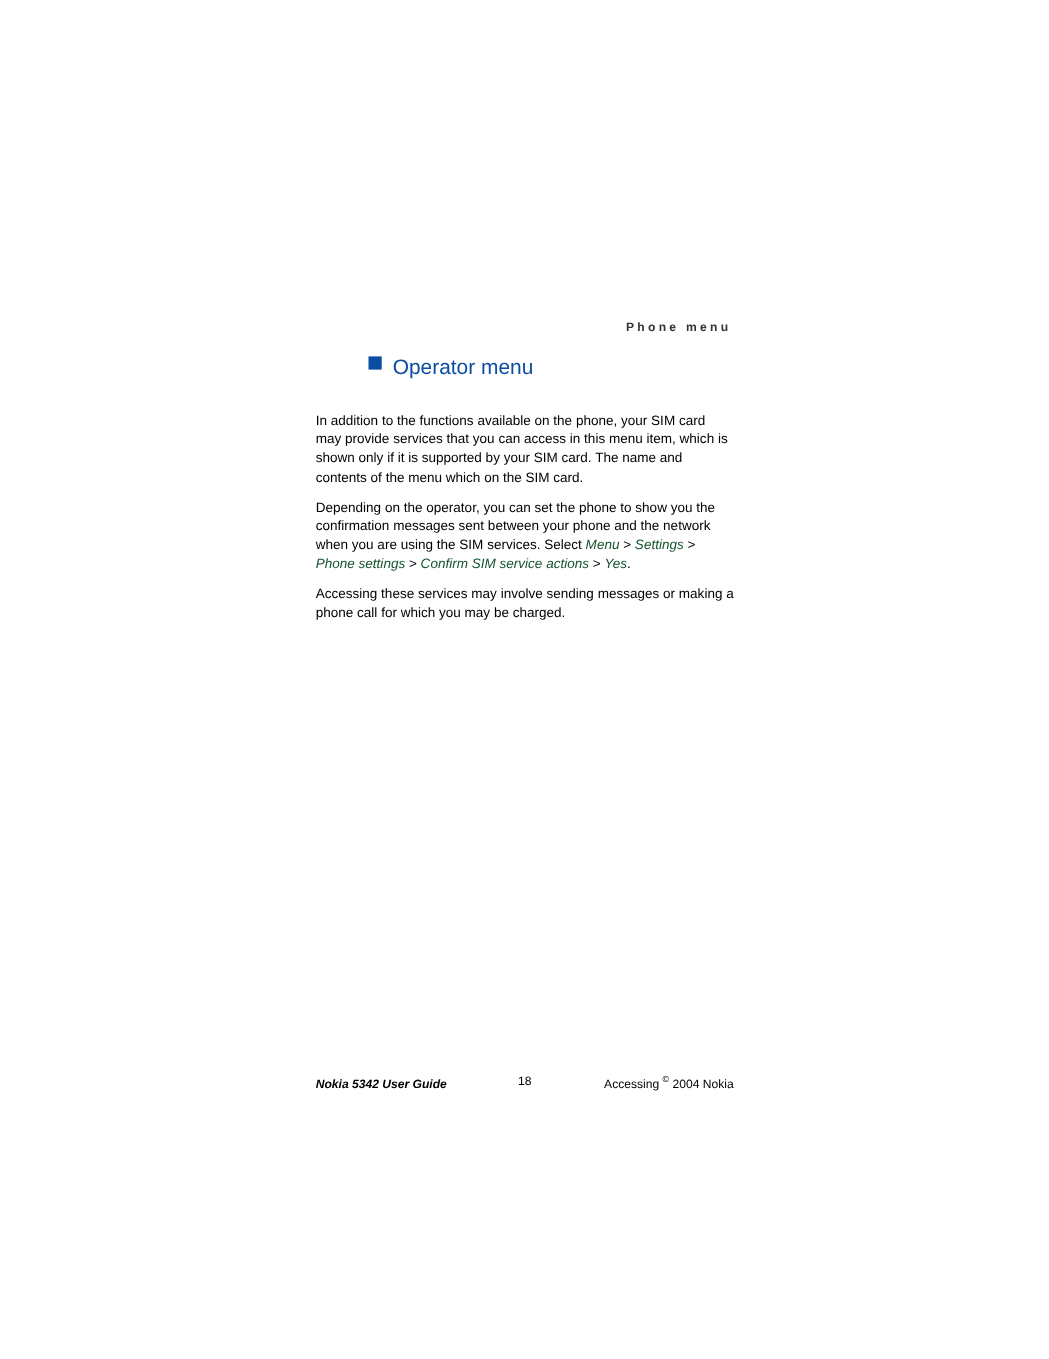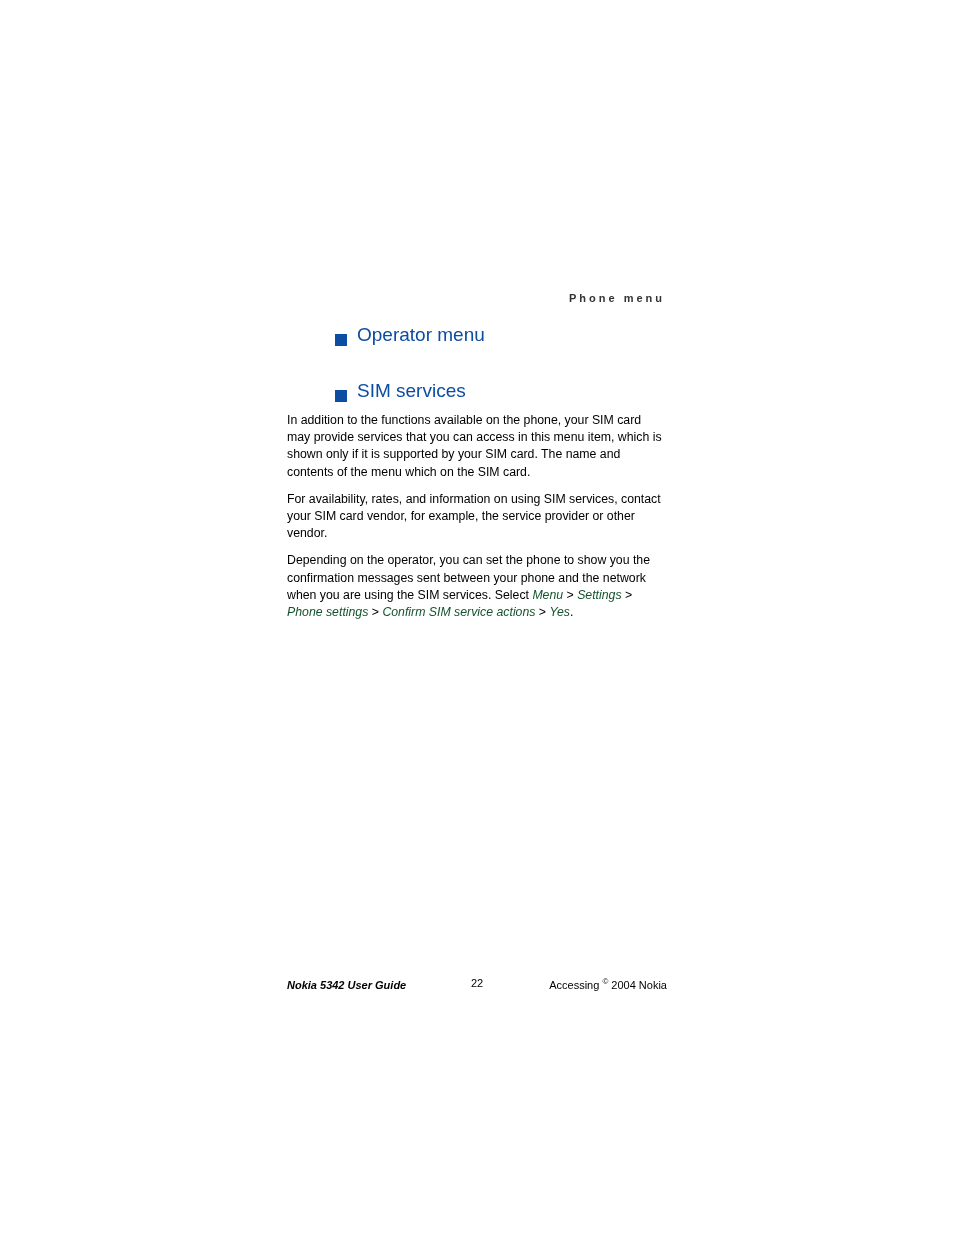--- a/index.html
+++ b/index.html
@@ -24,21 +24,21 @@
       text-align: right;
       font-size: 11px;
       font-weight: bold;
       letter-spacing: 3px;
       color: #333;
       margin-bottom: 20px;
       padding-right: 2px;
     }
     .section-heading {
       display: flex;
-      align-items: flex-end;
+      align-items: flex-start;
       margin-bottom: 10px;
       margin-top: 6px;
       padding-left: 48px;
     }
     .bullet-square {
       width: 12px;
       height: 12px;
       background: #0b4da2;
       margin-right: 10px;
       flex-shrink: 0;
@@ -96,30 +96,26 @@
 <div class="page-content">
   <div class="header-label">Phone menu</div>
 
   <div class="section-heading">
     <div class="bullet-square"></div>
     <div class="heading-text">Operator menu</div>
   </div>
 
   <div class="section-spacer"></div>
 
-  <div class="section-heading">
-    <div class="bullet-square"></div>
-    <div class="heading-text">SIM services</div>
-  </div>
   <p class="body-para">In addition to the functions available on the phone, your SIM card may provide services that you can access in this menu item, which is shown only if it is supported by your SIM card. The name and contents of the menu which on the SIM card.</p>
-  <p class="body-para">For availability, rates, and information on using SIM services, contact your SIM card vendor, for example, the service provider or other vendor.</p>
   <p class="body-para">
     <span>Depending on the operator, you can set the phone to show you the confirmation messages sent between your phone and the network when you are using the SIM services. Select </span><span class="menu-link">Menu</span><span> &gt; </span><span class="menu-link">Settings</span><span> &gt; </span><span class="menu-link">Phone settings</span><span> &gt; </span><span class="menu-link">Confirm SIM service actions</span><span> &gt; </span><span class="menu-link">Yes</span><span>.</span>
   </p>
+  <p class="body-para">Accessing these services may involve sending messages or making a phone call for which you may be charged.</p>
 </div>
 
 <div class="footer">
   <span class="footer-left">Nokia 5342 User Guide</span>
-  <span class="footer-center">22</span>
+  <span class="footer-center">18</span>
   <span class="footer-right">
     <span>Accessing </span><span class="sup">©</span><span> 2004 Nokia</span>
   </span>
 </div>
 
 </body></html>

